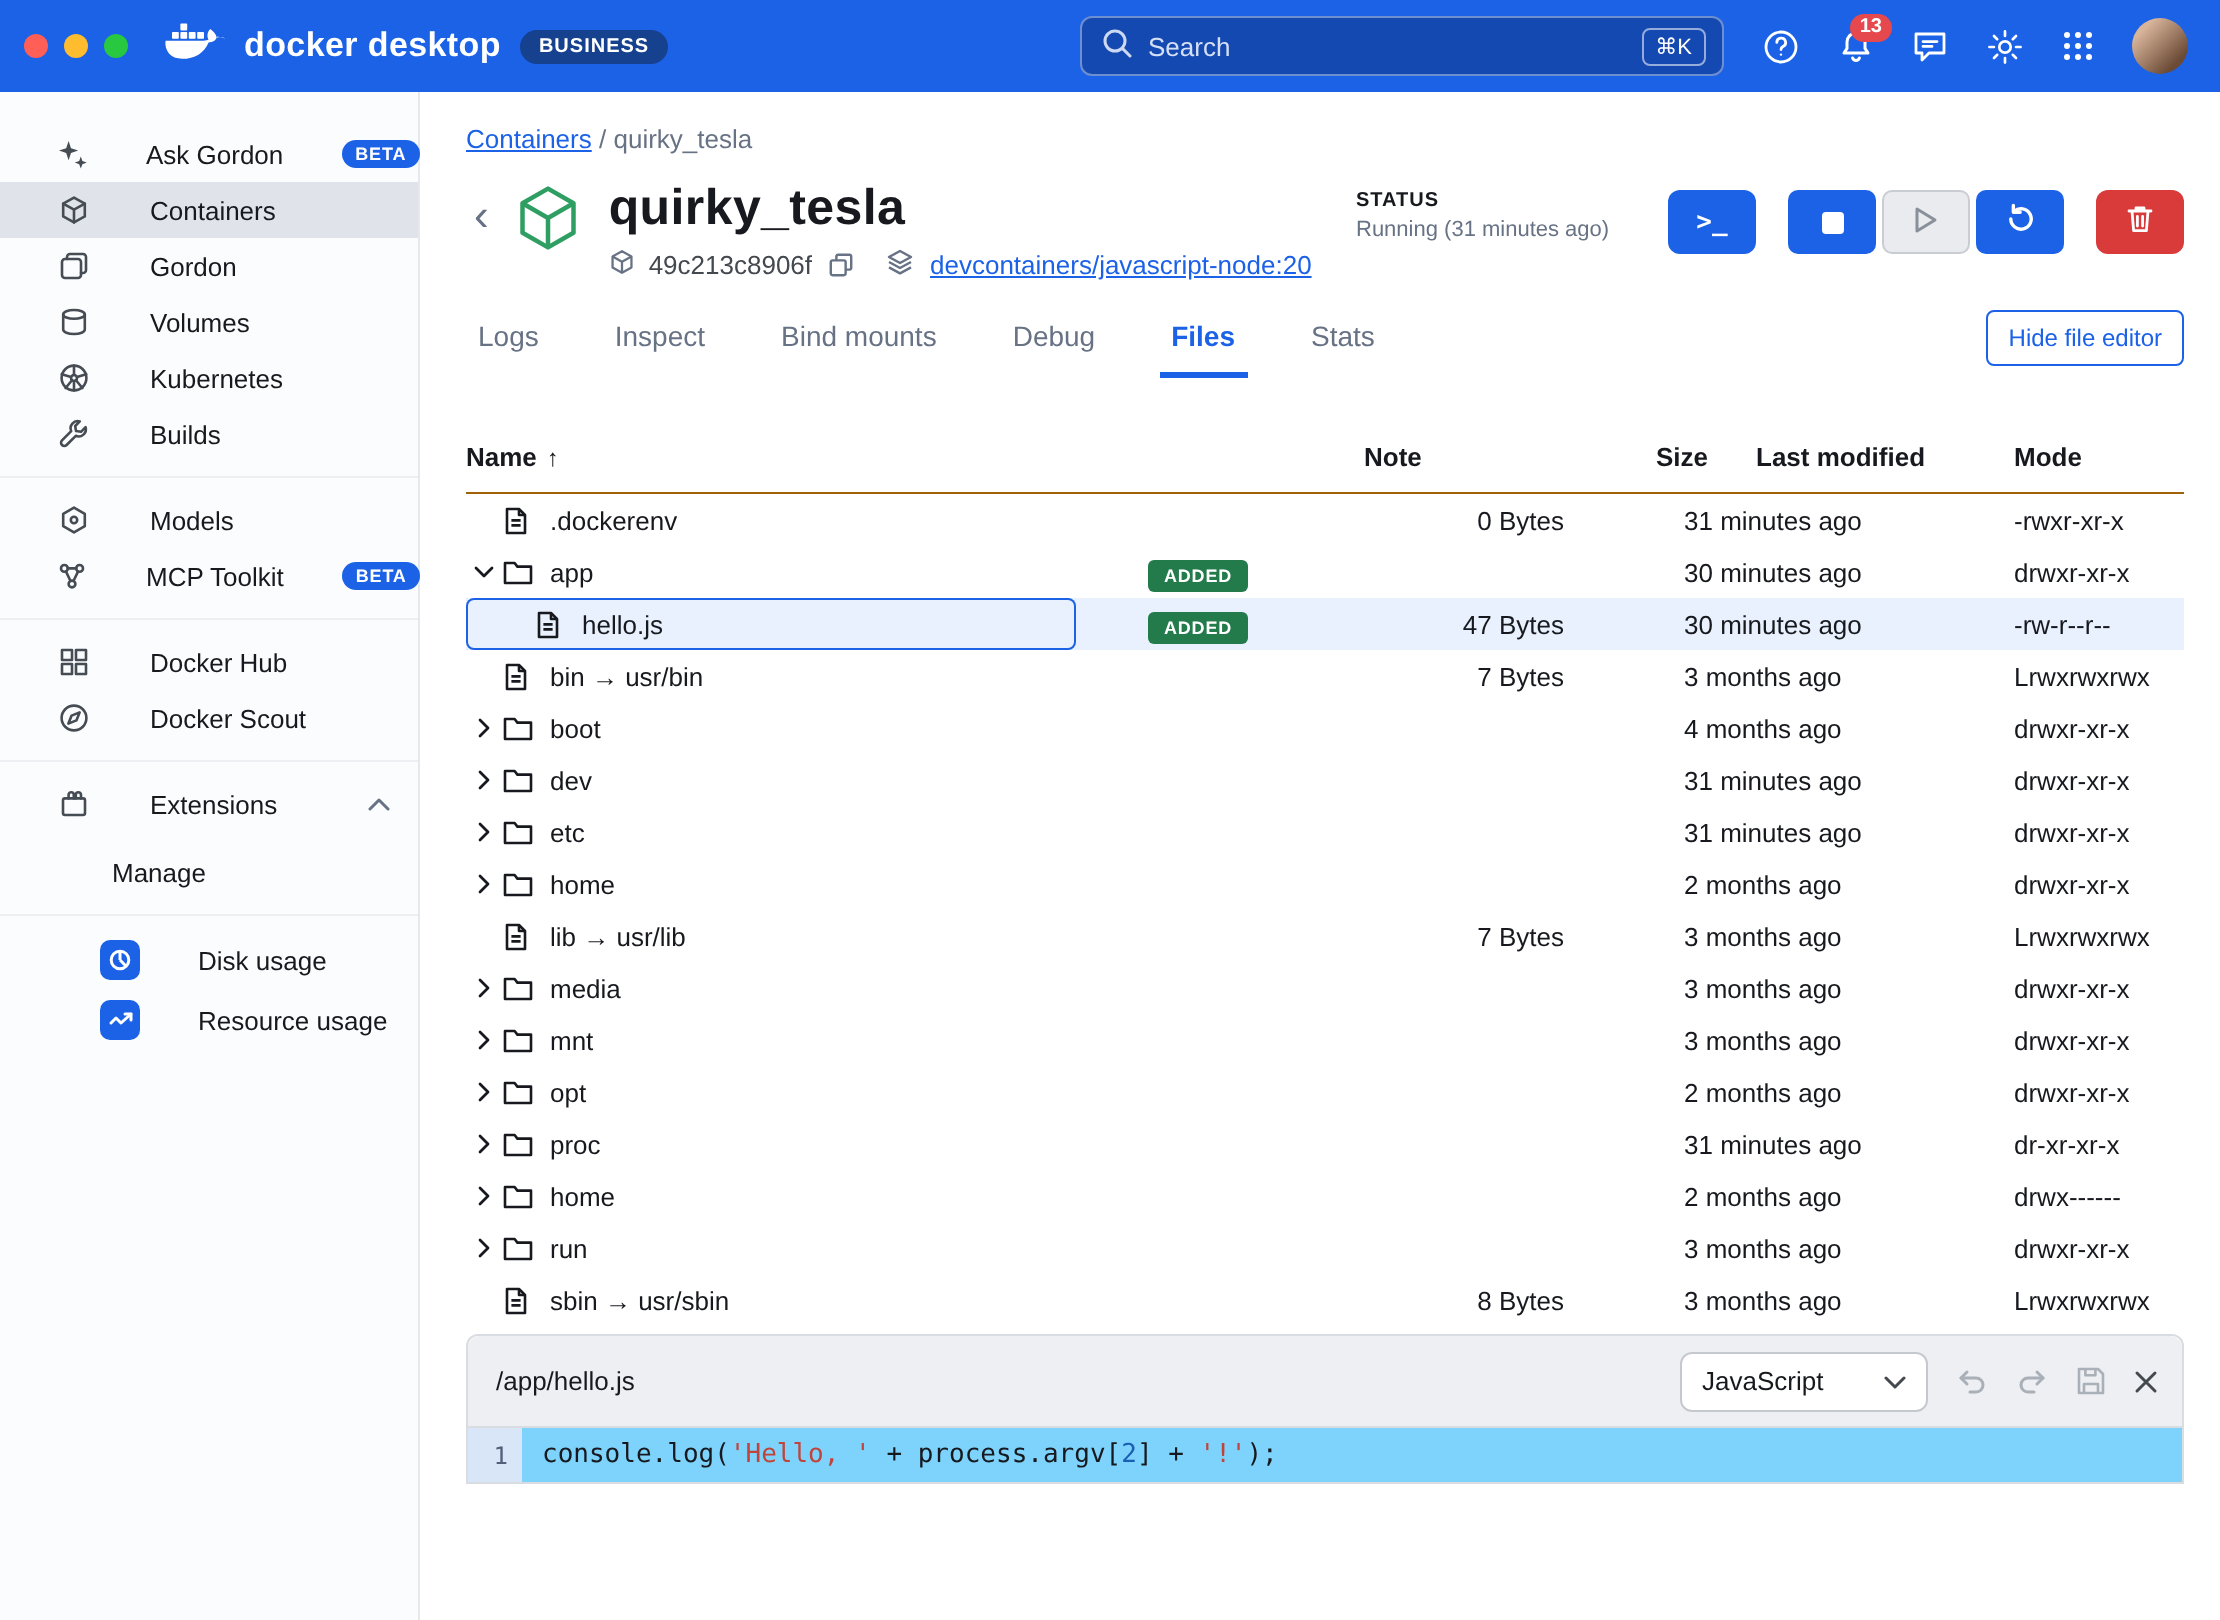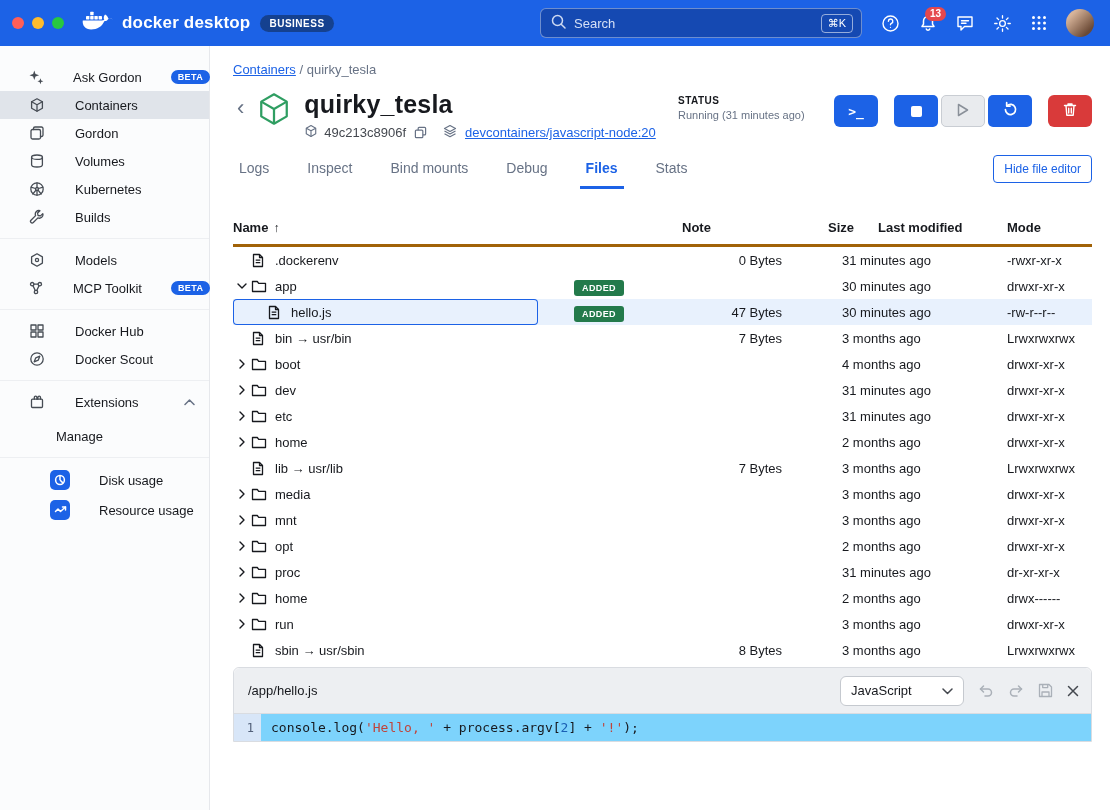--- a/index.html
+++ b/index.html
@@ -60,21 +60,21 @@
   .term-glyph { color: #fff; font-family: "DejaVu Sans Mono", "Liberation Mono", monospace; font-weight: 700; font-size: 13px; }
   .stop-glyph { width: 11px; height: 11px; background: #fff; border-radius: 2px; }
 
   
   .tabs { margin-top: 8px; display: flex; align-items: center; height: 40px; }
   .tab { height: 100%; display: flex; align-items: center; padding: 0 6px; margin-right: 26px; font-size: 14px; color: #677285; cursor: pointer; border-bottom: 3px solid transparent; }
   .tab.active { color: #1c62e6; border-bottom-color: #1c62e6; font-weight: 700; }
   .hide-editor-btn { margin-left: auto; background: #fff; border: 1px solid #1c62e6; color: #1c62e6; font-size: 12px; padding: 6px 10px; border-radius: 4px; cursor: pointer; font-family: inherit; }
 
   
-  .thead { margin-top: 22px; display: flex; align-items: center; height: 36px; border-bottom: 3px solid #a16207; font-weight: 700; font-size: 13px; justify-content: space-between; }
+  .thead { margin-top: 22px; display: flex; align-items: center; height: 36px; border-bottom: 1px solid #a16207; font-weight: 700; font-size: 13px; justify-content: space-between; }
   .tbody { height: 420px; overflow: hidden; }
   .row { display: flex; align-items: center; height: 26px; font-size: 13px; cursor: pointer; gap: 36px; }
   .row.sel { background: #e8f1fd; }
   .row.sel .cell-name { box-shadow: inset 0 0 0 1px #1c62e6; border-radius: 4px; }
   .cell-name { flex: 1; min-width: 0; display: flex; align-items: center; height: 100%; }
   .cell-note { width: 95px; }
   .cell-size { width: 85px; text-align: right; padding-right: 8px; }
   .cell-mod  { width: 145px; padding-left: 16px; }
   .cell-mode { width: 85px; }
   .col-note { width: 95px; } .col-size { width: 85px; text-align: right; padding-right: 8px; }

